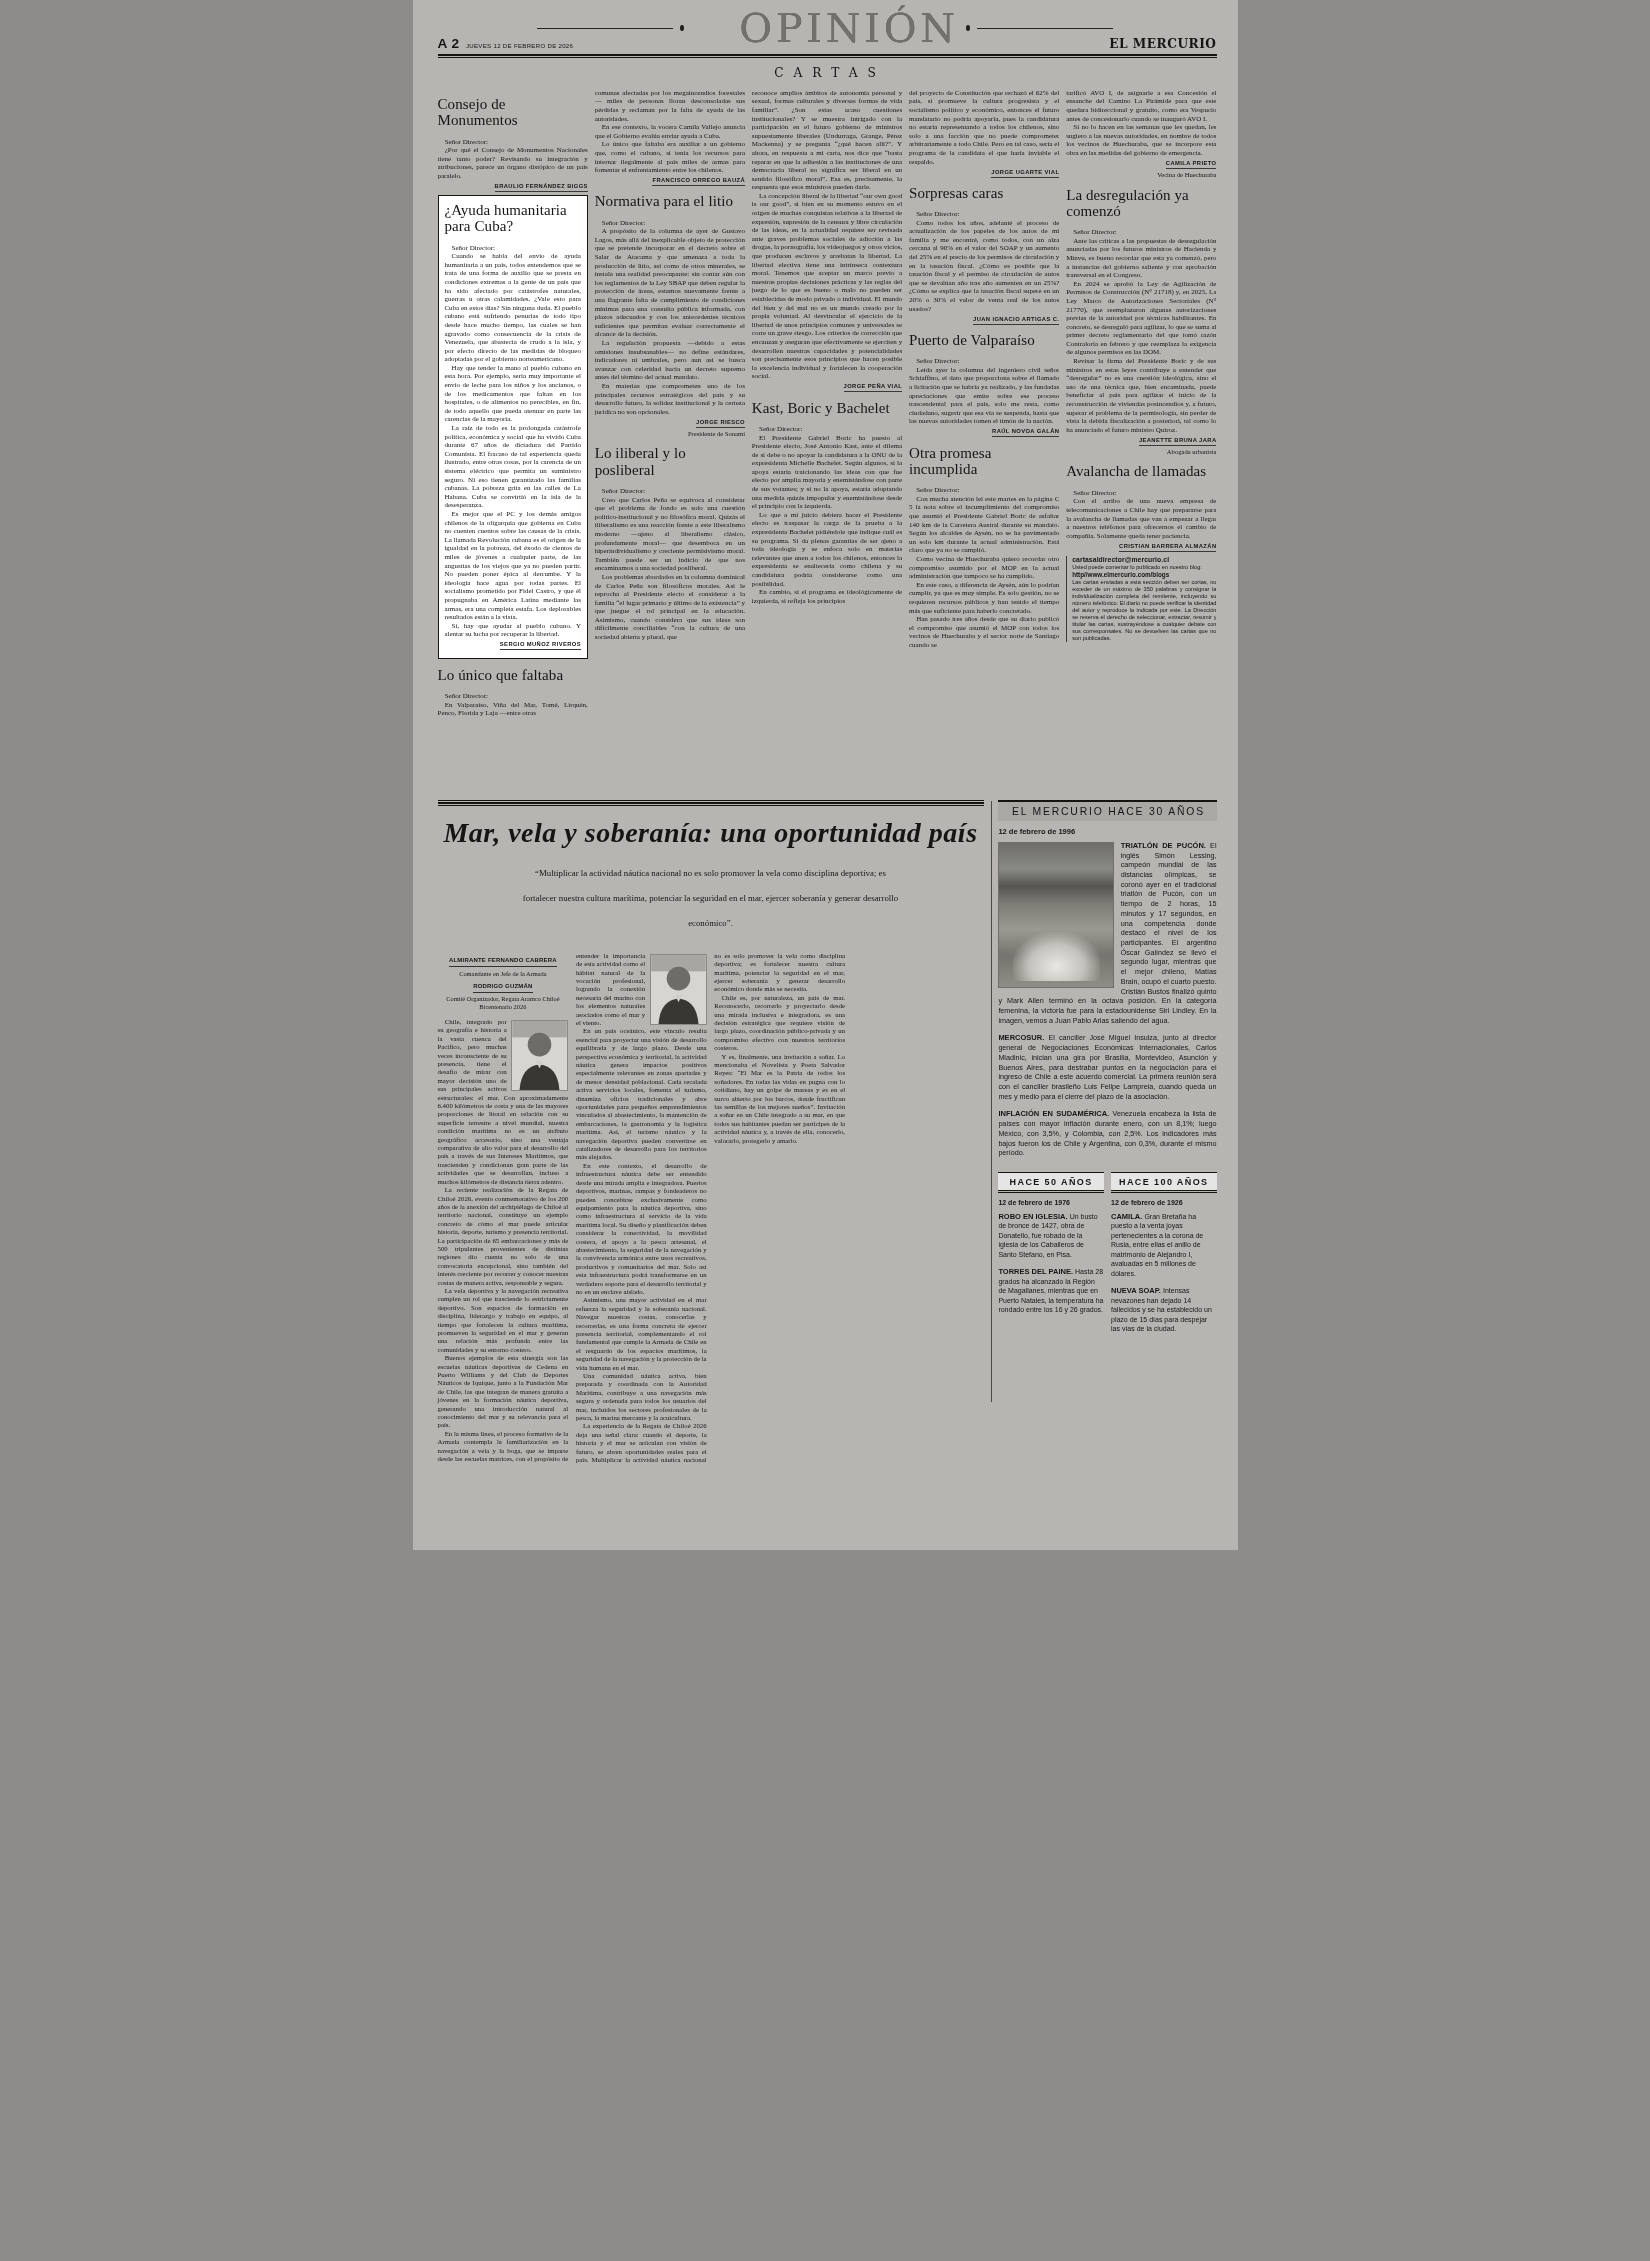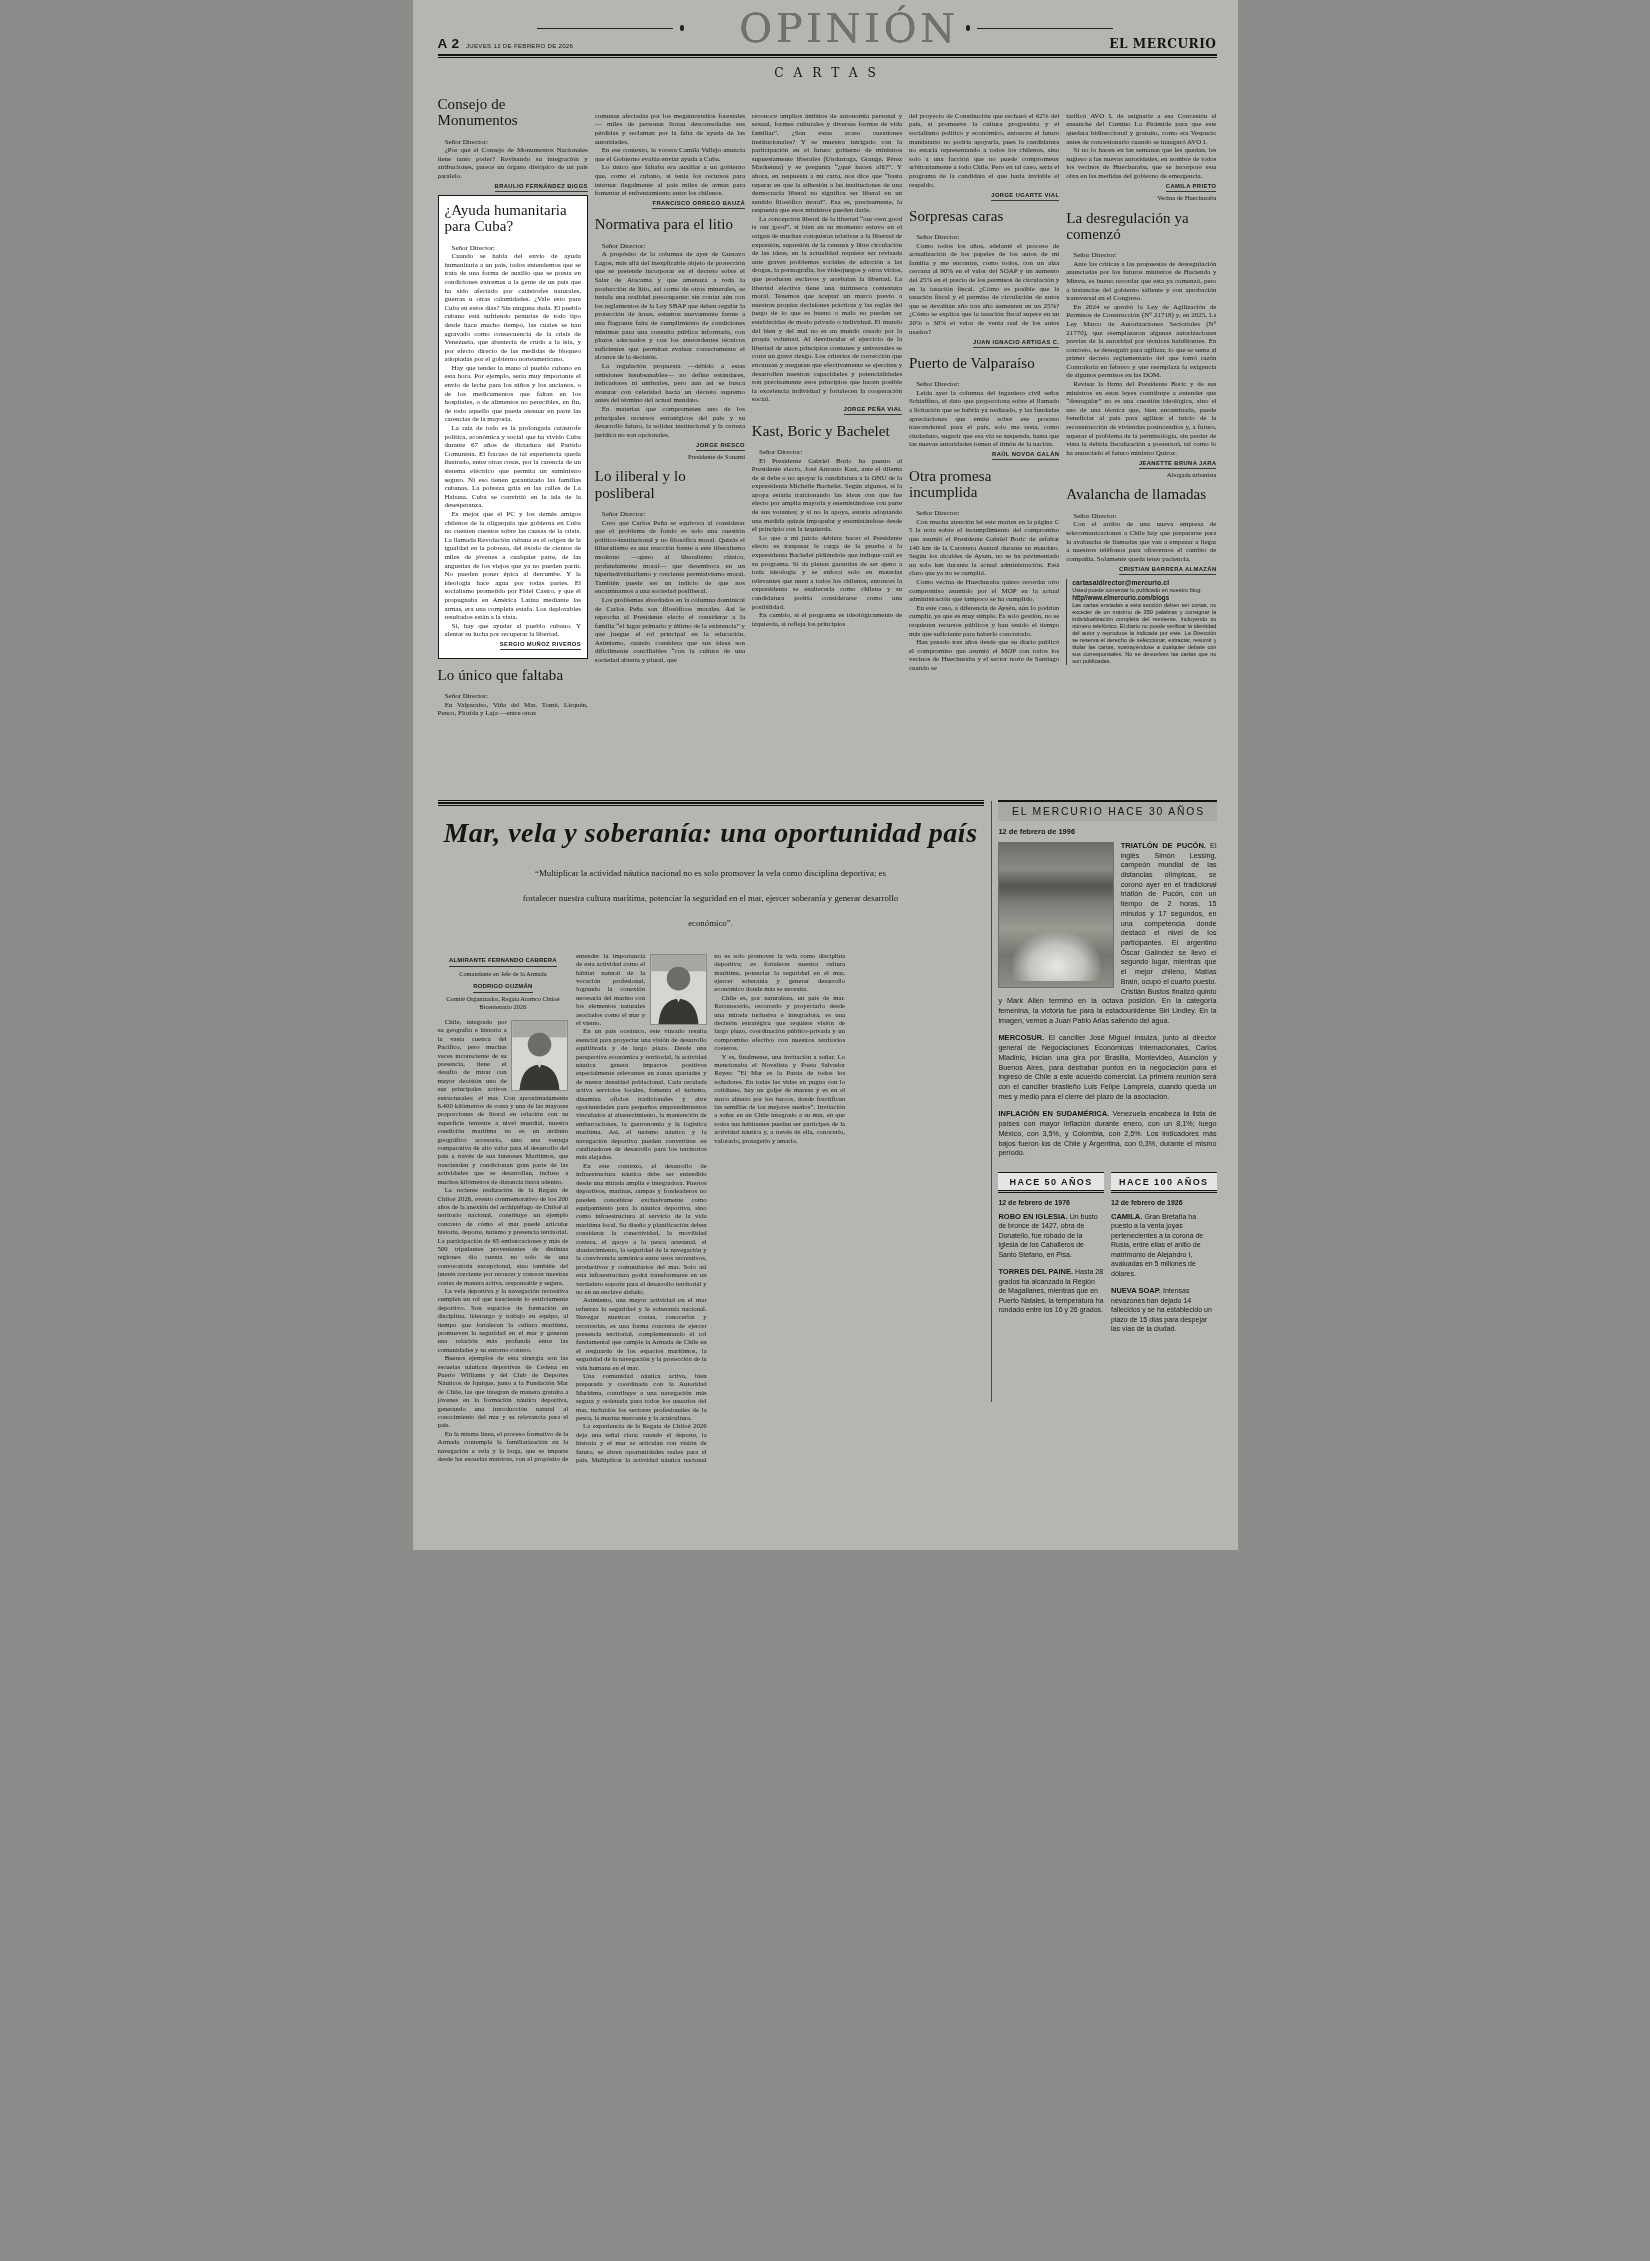--- a/index.html
+++ b/index.html
@@ -20,21 +20,21 @@
   .rule-thick{height:2.3px;background:#15140f;margin:0 21px 0.9px 25px;}
   .rule-thin{height:0.5px;background:#15140f;margin:0 21px 0 25px;}
   .cartas{font-family:"DejaVu Serif","Liberation Serif",serif;text-align:center;font-size:12.2px;
           letter-spacing:10px;padding:8.1px 0 6.3px 10px;}
   
   .letters{display:flex;gap:6.8px;padding:2.7px 21px 0 25px;height:709px;box-sizing:border-box;}
   .lcol{flex:1 1 0;overflow:hidden;font-size:7px;line-height:8.6px;text-align:justify;}
   .lcol h3{font-family:"Liberation Serif",serif;font-weight:400;font-size:15px;line-height:16.3px;
            margin:7.2px 0 9px;text-align:left;letter-spacing:0.1px;}
   .lcol p{margin:0;text-indent:7.2px;}
-  .lcol p.noindent{text-indent:0;margin-top:23px;}
+  .lcol p.noindent{text-indent:0;}
   .sig{text-align:right;font-family:"Liberation Sans",sans-serif;font-weight:bold;font-size:5.8px;
        letter-spacing:0.4px;margin:1.4px 0 2.7px;}
   .sig span{display:inline-block;border-bottom:0.5px solid #3a3936;padding-bottom:0.5px;}
   .sigrole{text-align:right;font-size:6.6px;margin:-0.9px 0 3.6px;}
   .boxed{background:#ffffff;border:0.9px solid #181713;padding:4.5px 5.9px 5.4px;margin:1.8px 0 6.3px;}
   .boxed h3{margin-top:1.8px;}
   .infobox{border-left:0.5px solid #3a3936;padding-left:5px;margin-top:4.5px;
            font-family:"Liberation Sans",sans-serif;font-size:5.6px;line-height:7px;text-align:justify;}
   .infobox .email{font-weight:bold;font-size:6.8px;letter-spacing:0.1px;}
   .infobox .blogline{margin:0.9px 0 0;}

